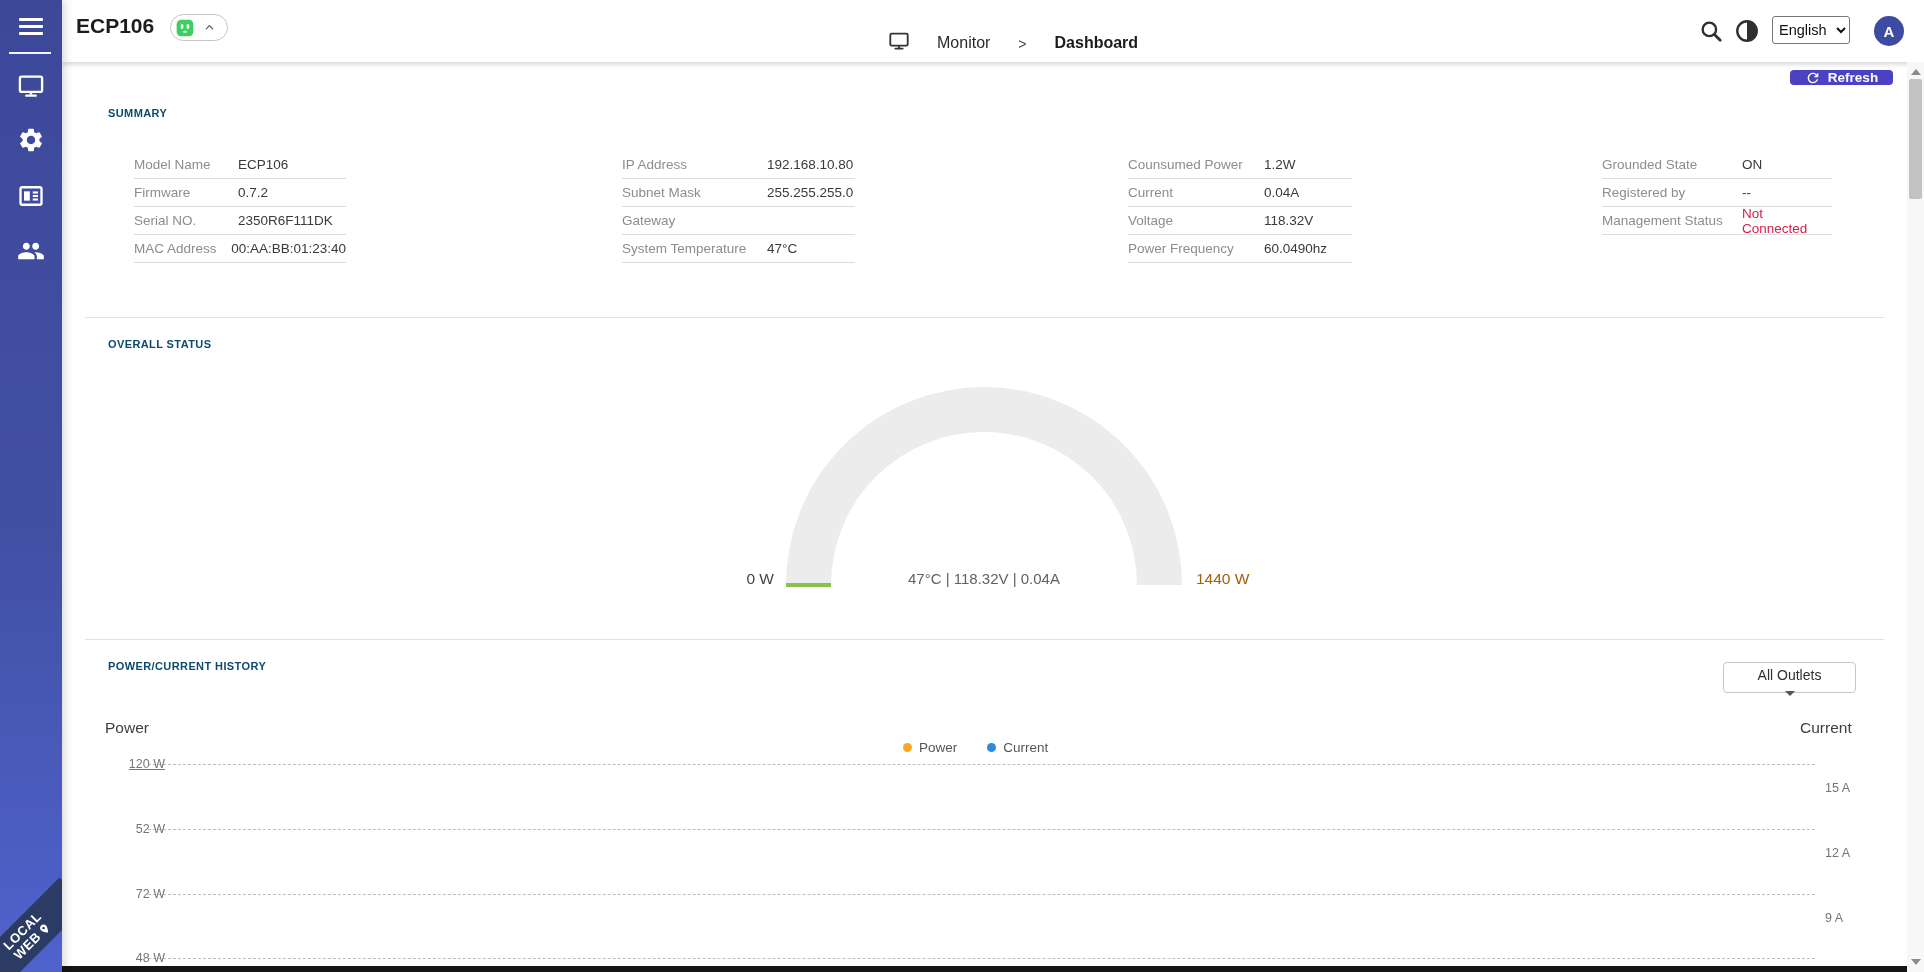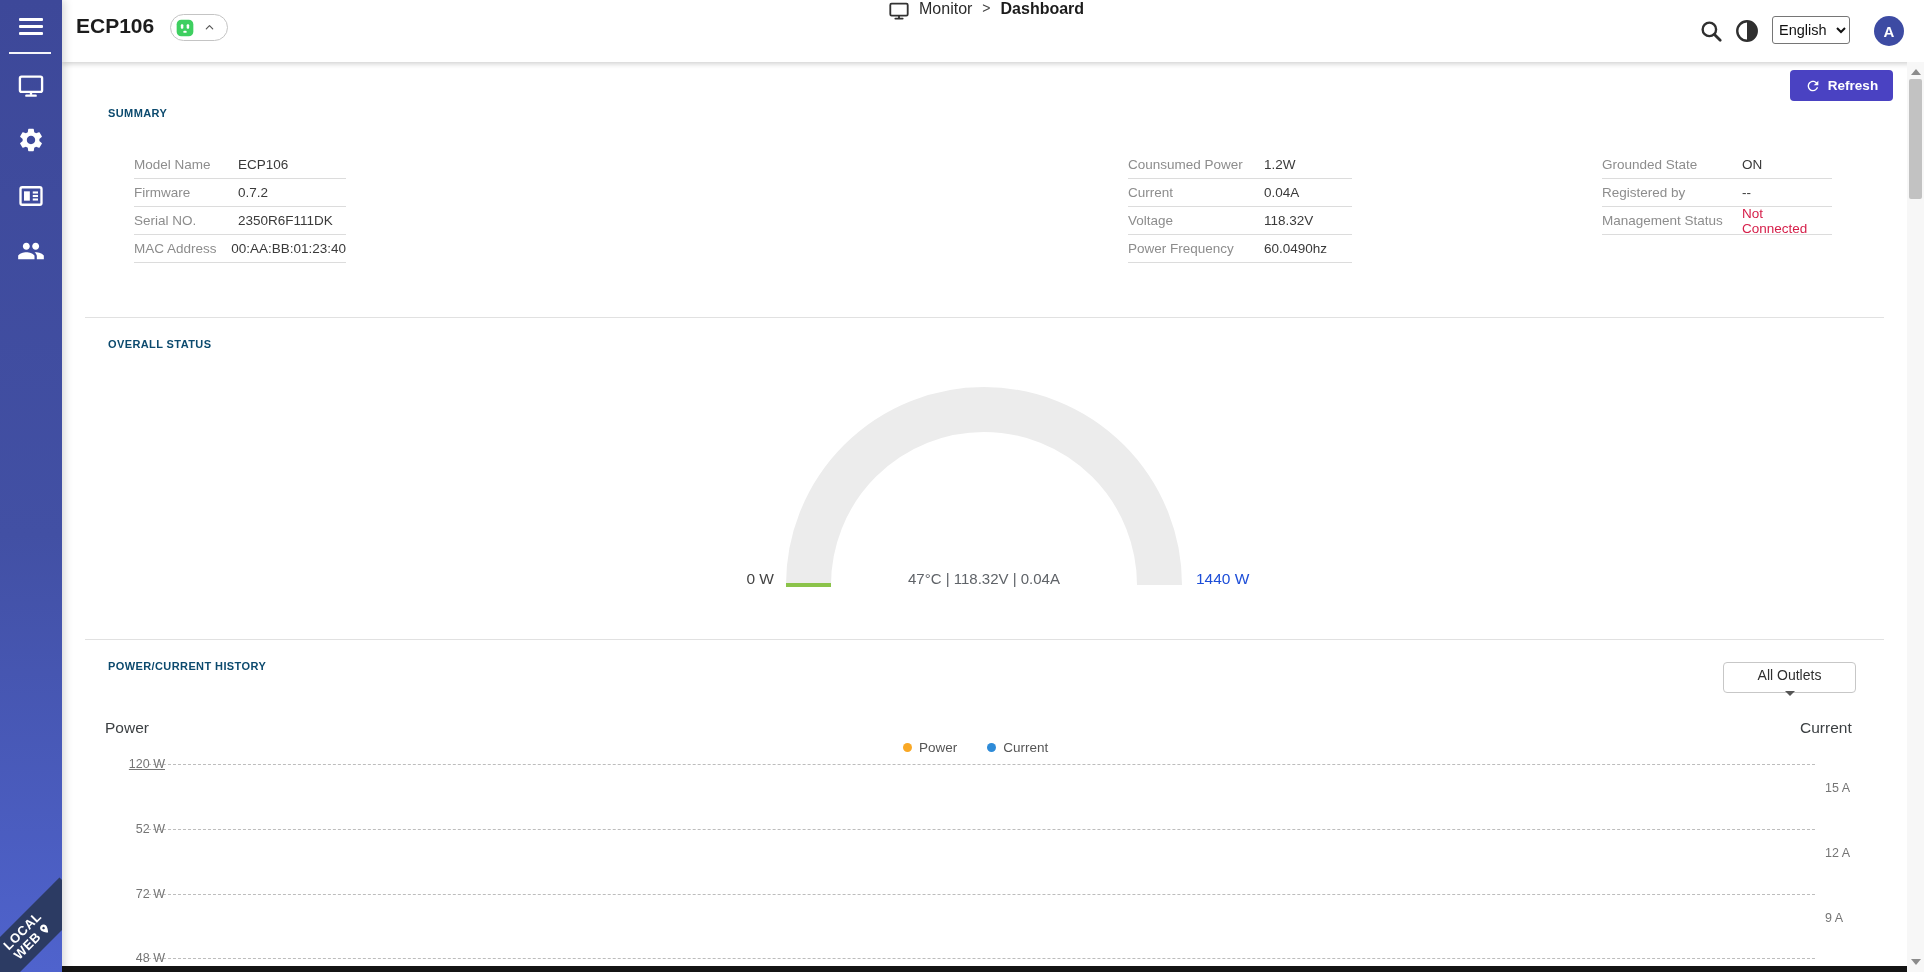--- a/index.html
+++ b/index.html
@@ -22,40 +22,40 @@
     font-weight:700; font-size:13px; line-height:14px; letter-spacing:.5px; }
   .ribbon .pin { display:inline-block; vertical-align:-2px; margin-left:2px; }
 
   
   .topbar { position:absolute; left:62px; top:0; width:1862px; height:62px; background:#fff;
     z-index:10; box-shadow:0 2px 5px rgba(0,0,0,.18); }
   .app-title { position:absolute; left:14px; top:14px; font-size:21px; font-weight:700; color:#1c1c1c; }
   .status-pill { position:absolute; left:108px; top:14px; height:27px; display:flex; align-items:center;
     gap:9px; padding:0 12px 0 4px; border:1px solid #c4c4c4; border-radius:14px; background:#fff; cursor:pointer; }
   .status-pill svg.outlet { width:20px; height:20px; }
-  .breadcrumb { position:absolute; left:826px; top:0; height:52px; display:flex; align-items:flex-start; gap:9px; }
+  .breadcrumb { position:absolute; left:826px; top:0; height:52px; display:flex; align-items:flex-end; gap:27px; }
   .breadcrumb .bc-text { font-size:16px; color:#2b2b2b; }
   .breadcrumb .bc-sep { font-size:14px; color:#444; padding:0 1px; }
   .breadcrumb .bc-page { font-size:16px; color:#1c1c1c; font-weight:700; }
   .hdr-icon { position:absolute; top:18px; width:26px; height:26px; cursor:pointer; }
   .lang-select { position:absolute; left:1710px; top:16px; width:78px; height:28px; font-size:14.5px;
     color:#111; border:1px solid #767676; border-radius:3px; background:#fff; padding:0 2px; }
   .avatar { position:absolute; left:1812px; top:16px; width:30px; height:30px; border-radius:50%;
     background:#3d4ba3; color:#fff; font-size:15px; font-weight:700; display:flex;
     align-items:center; justify-content:center; cursor:pointer; }
 
   
   .scrollbar { position:absolute; right:0; top:62px; width:17px; height:910px; background:#f7f7f7; z-index:15; }
   .sb-arrow { position:absolute; left:4px; width:0; height:0; border-left:5px solid transparent; border-right:5px solid transparent; }
   .sb-up { top:7px; border-bottom:6px solid #8b8b8b; }
   .sb-down { bottom:7px; border-top:6px solid #8b8b8b; }
   .sb-thumb { position:absolute; left:2px; top:17px; width:13px; height:120px; background:#c2c2c2; border-radius:2px; }
   .bottom-bar { position:absolute; left:62px; top:966px; width:1845px; height:6px; background:#141414; z-index:14; }
 
-  .refresh-btn { position:absolute; left:1790px; top:70px; width:103px; height:31px; background:#4a42c2;
+  .refresh-btn { position:absolute; left:1790px; top:70px; width:103px; height:15px; background:#4a42c2;
     color:#fff; border:none; border-radius:4px; font-size:13.5px; font-weight:700;
     display:flex; align-items:center; justify-content:center; gap:7px; cursor:pointer;
     font-family:"Liberation Sans", sans-serif; }
   .refresh-btn svg { width:16px; height:16px; }
 
   .section-heading { position:absolute; font-size:11px; font-weight:700; color:#0c4a6e; letter-spacing:.4px; }
   .divider { position:absolute; left:85px; width:1799px; height:1px; background:#e1e1e1; }
 
   
   .sum-col { position:absolute; top:151px; }
@@ -69,21 +69,21 @@
   .col4 { left:1602px; width:230px;} .col4 .sum-label{ width:140px; }
 
   
   .gauge-svg { position:absolute; left:759px; top:360px; width:450px; height:232px; }
   .gauge-tick { position:absolute; left:786px; top:583px; width:45px; height:4px; background:#8bc34a; }
   .gauge-value { position:absolute; left:834px; top:515px; width:300px; text-align:center;
     font-size:38px; color:#7cb342; }
   .gauge-sub { position:absolute; left:784px; top:570px; width:400px; text-align:center;
     font-size:15px; color:#5f6368; }
   .gauge-min { position:absolute; left:694px; top:570px; width:80px; text-align:right; font-size:15.5px; color:#444; }
-  .gauge-max { position:absolute; left:1196px; top:570px; width:110px; font-size:15.5px; color:#1d4ed8; }
+  .gauge-max { position:absolute; left:1196px; top:570px; width:110px; font-size:15.5px; color:#a16207; }
 
   
   .outlet-btn { position:absolute; left:1723px; top:662px; width:133px; height:31px; background:#fff;
     border:1px solid #c7c7c7; border-radius:4px; display:flex; align-items:center; justify-content:center;
     gap:8px; font-size:14px; color:#2f2f2f; cursor:pointer; font-family:"Liberation Sans", sans-serif;flex-direction:column; }
   .outlet-btn svg { width:19px; height:19px; }
   .caret-down { width:0; height:0; border-left:5px solid transparent; border-right:5px solid transparent;
     border-top:5px solid #555; }
   .axis-title { position:absolute; top:719px; font-size:15.5px; color:#3c4043; }
   .legend { position:absolute; left:903px; top:740px; display:flex; gap:30px; align-items:center; }
@@ -215,20 +215,38 @@
     <div class="sum-row">
       <span class="sum-label">Serial NO.</span>
       <span class="sum-value">2350R6F111DK</span>
     </div>
     <div class="sum-row">
       <span class="sum-label">MAC Address</span>
       <span class="sum-value">00:AA:BB:01:23:40</span>
     </div>
   </div>
 
+  <div class="sum-col col2">
+    <div class="sum-row">
+      <span class="sum-label">IP Address</span>
+      <span class="sum-value">192.168.10.80</span>
+    </div>
+    <div class="sum-row">
+      <span class="sum-label">Subnet Mask</span>
+      <span class="sum-value">255.255.255.0</span>
+    </div>
+    <div class="sum-row">
+      <span class="sum-label">Gateway</span>
+      <span class="sum-value"></span>
+    </div>
+    <div class="sum-row">
+      <span class="sum-label">System Temperature</span>
+      <span class="sum-value">47°C</span>
+    </div>
+  </div>
 
   <div class="sum-col col3">
     <div class="sum-row">
       <span class="sum-label">Counsumed Power</span>
       <span class="sum-value">1.2W</span>
     </div>
     <div class="sum-row">
       <span class="sum-label">Current</span>
       <span class="sum-value">0.04A</span>
     </div>

